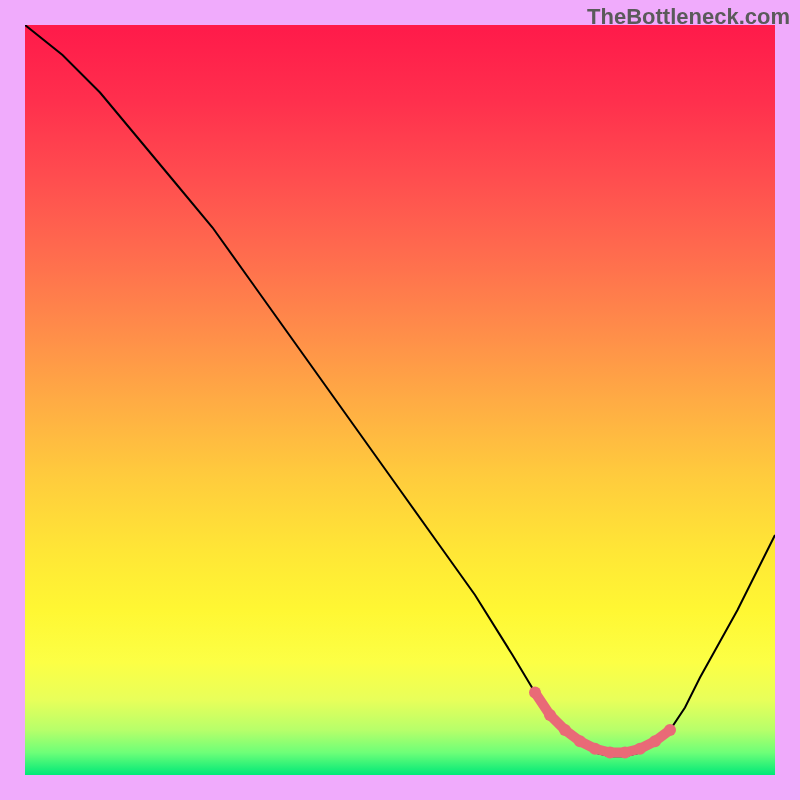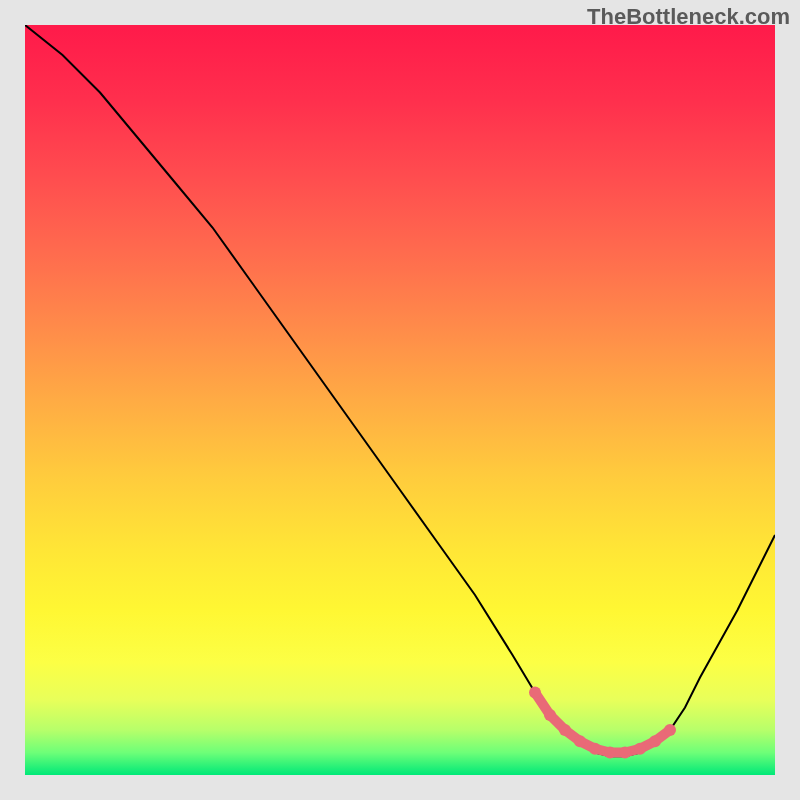--- a/index.html
+++ b/index.html
@@ -1,21 +1,21 @@
 <!DOCTYPE html>
 <html><head>
 <meta charset="utf-8">
 <style>
   * { margin: 0; padding: 0; box-sizing: border-box; }
   html, body { width: 800px; height: 800px; overflow: hidden; }
   .chart-container {
     position: relative;
     width: 800px;
     height: 800px;
-    background: #e5e5e5;
+    background: #f0abfc;
   }
   .watermark {
     position: absolute;
     top: 4px;
     right: 10px;
     font-family: Arial, sans-serif;
     font-size: 22px;
     font-weight: bold;
     color: #5a5a5a;
     z-index: 10;

